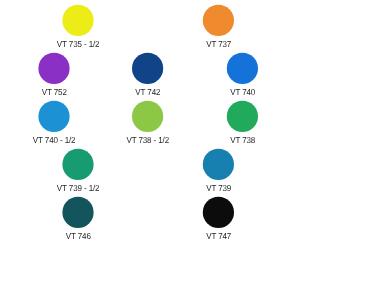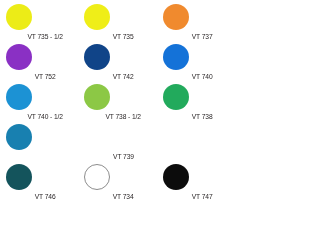--- a/index.html
+++ b/index.html
@@ -31,20 +31,21 @@
     flex-direction: row;
     align-items: flex-start;
     height: 40px;
     flex: 0 0 40px;
   }
 
   .swatch-cell {
     flex: 1 1 0;
     display: flex;
     flex-direction: column;
+    align-items: center;
     justify-content: flex-start;
     min-width: 0;
     position: relative;
   }
 
   .swatch-dot {
     width: 26px;
     height: 26px;
     border-radius: 50%;
     display: block;
@@ -72,24 +73,20 @@
 </head>
 <body>
 
 <div id="swatch-chart" style="background: rgb(255, 255, 255);">
     <div class="swatch-row">
       <div class="swatch-cell">
         <span class="swatch-dot" style="background: rgb(236, 236, 23);"></span>
         <span class="swatch-label" style="color: rgb(35, 31, 32);">VT 735 - 1/2</span>
       </div>
       <div class="swatch-cell">
-        <span class="swatch-dot" style="background: rgb(239, 238, 24);"></span>
-        <span class="swatch-label" style="color: rgb(35, 31, 32);">VT 735</span>
-      </div>
-      <div class="swatch-cell">
         <span class="swatch-dot" style="background: rgb(240, 138, 46);"></span>
         <span class="swatch-label" style="color: rgb(35, 31, 32);">VT 737</span>
       </div>
     </div>
     <div class="swatch-row">
       <div class="swatch-cell">
         <span class="swatch-dot" style="background: rgb(138, 48, 196);"></span>
         <span class="swatch-label" style="color: rgb(35, 31, 32);">VT 752</span>
       </div>
       <div class="swatch-cell">
@@ -110,31 +107,31 @@
         <span class="swatch-dot" style="background: rgb(140, 200, 69);"></span>
         <span class="swatch-label" style="color: rgb(35, 31, 32);">VT 738 - 1/2</span>
       </div>
       <div class="swatch-cell">
         <span class="swatch-dot" style="background: rgb(34, 170, 92);"></span>
         <span class="swatch-label" style="color: rgb(35, 31, 32);">VT 738</span>
       </div>
     </div>
     <div class="swatch-row">
       <div class="swatch-cell">
+        <span class="swatch-dot" style="background: rgb(22, 156, 112);"></span>
+        <span class="swatch-label" style="color: rgb(35, 31, 32);">VT 739 - 1/2</span>
+      </div>
+      <div class="swatch-cell">
         <span class="swatch-dot" style="background: rgb(24, 128, 176);"></span>
         <span class="swatch-label" style="color: rgb(35, 31, 32);">VT 739</span>
       </div>
     </div>
     <div class="swatch-row">
       <div class="swatch-cell">
         <span class="swatch-dot" style="background: rgb(20, 84, 92);"></span>
         <span class="swatch-label" style="color: rgb(35, 31, 32);">VT 746</span>
       </div>
       <div class="swatch-cell">
-        <span class="swatch-dot outlined" style="background: rgb(255, 255, 255);"></span>
-        <span class="swatch-label" style="color: rgb(35, 31, 32);">VT 734</span>
-      </div>
-      <div class="swatch-cell">
         <span class="swatch-dot" style="background: rgb(12, 12, 12);"></span>
         <span class="swatch-label" style="color: rgb(35, 31, 32);">VT 747</span>
       </div>
     </div>
   </div>
 
 </body></html>

